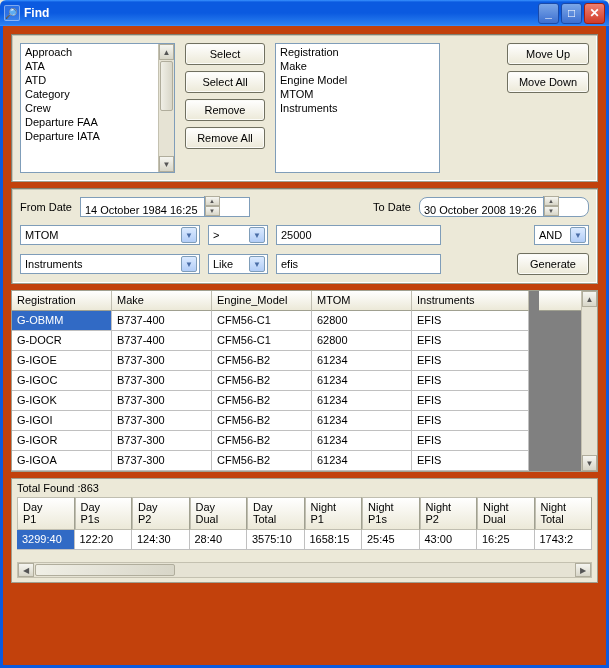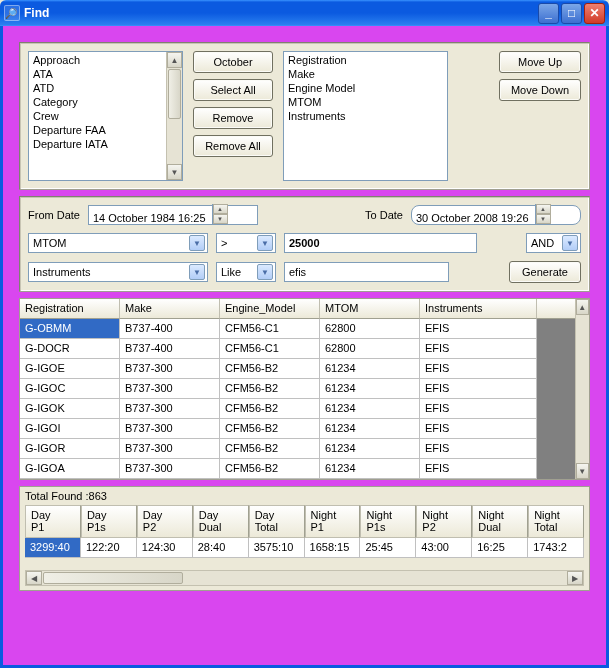--- a/index.html
+++ b/index.html
@@ -29,22 +29,22 @@
   .winbtn {
     width:21px; height:21px;
     background: linear-gradient(to bottom,#7ba7e8,#3c6fd0);
     border:1px solid #1a4aa8;
     border-radius:3px;
     display:flex; align-items:center; justify-content:center;
     color:white; font-weight:bold;
   }
   .winbtn.close { background: linear-gradient(to bottom,#f08070,#d03b28); border-color:#a02010;}
   .client {
-    background:#d946ef;
-    padding:16px;
+    background:#c2410c;
+    padding:8px;
     height:642px;
     display:flex;
     flex-direction:column;
     gap:6px;
     border-left:3px solid #0b5ae0;
     border-right:3px solid #0b5ae0;
     border-bottom:3px solid #0b5ae0;
   }
   .panel {
     border:1px solid #a0a090;
@@ -195,21 +195,21 @@
       </div>
       <div class="vscroll">
         <div class="btn">▲</div>
         <div class="thumb" style="flex:0 0 50px;"></div>
         <div style="flex:1;"></div>
         <div class="btn">▼</div>
       </div>
     </div>
 
     <div class="btncol">
-      <div class="wbtn">October</div>
+      <div class="wbtn">Select</div>
       <div class="wbtn">Select All</div>
       <div class="wbtn">Remove</div>
       <div class="wbtn">Remove All</div>
     </div>
 
     <div class="listbox" style="width:165px;">
       <div class="items">
         <div class="item">Registration</div>
         <div class="item">Make</div>
         <div class="item">Engine Model</div>
@@ -247,21 +247,21 @@
 
     <div class="row">
       <div class="combo" style="width:180px;">
         <span>MTOM</span>
         <div class="arrow">▼</div>
       </div>
       <div class="combo" style="width:60px;">
         <span>&gt;</span>
         <div class="arrow">▼</div>
       </div>
-      <div class="tbox" style="width:193px;font-weight:bold;">
+      <div class="tbox" style="width:165px;">
         <span>25000</span>
       </div>
       <div class="combo" style="width:55px; margin-left:auto;">
         <span>AND</span>
         <div class="arrow">▼</div>
       </div>
     </div>
 
     <div class="row">
       <div class="combo" style="width:180px;">

